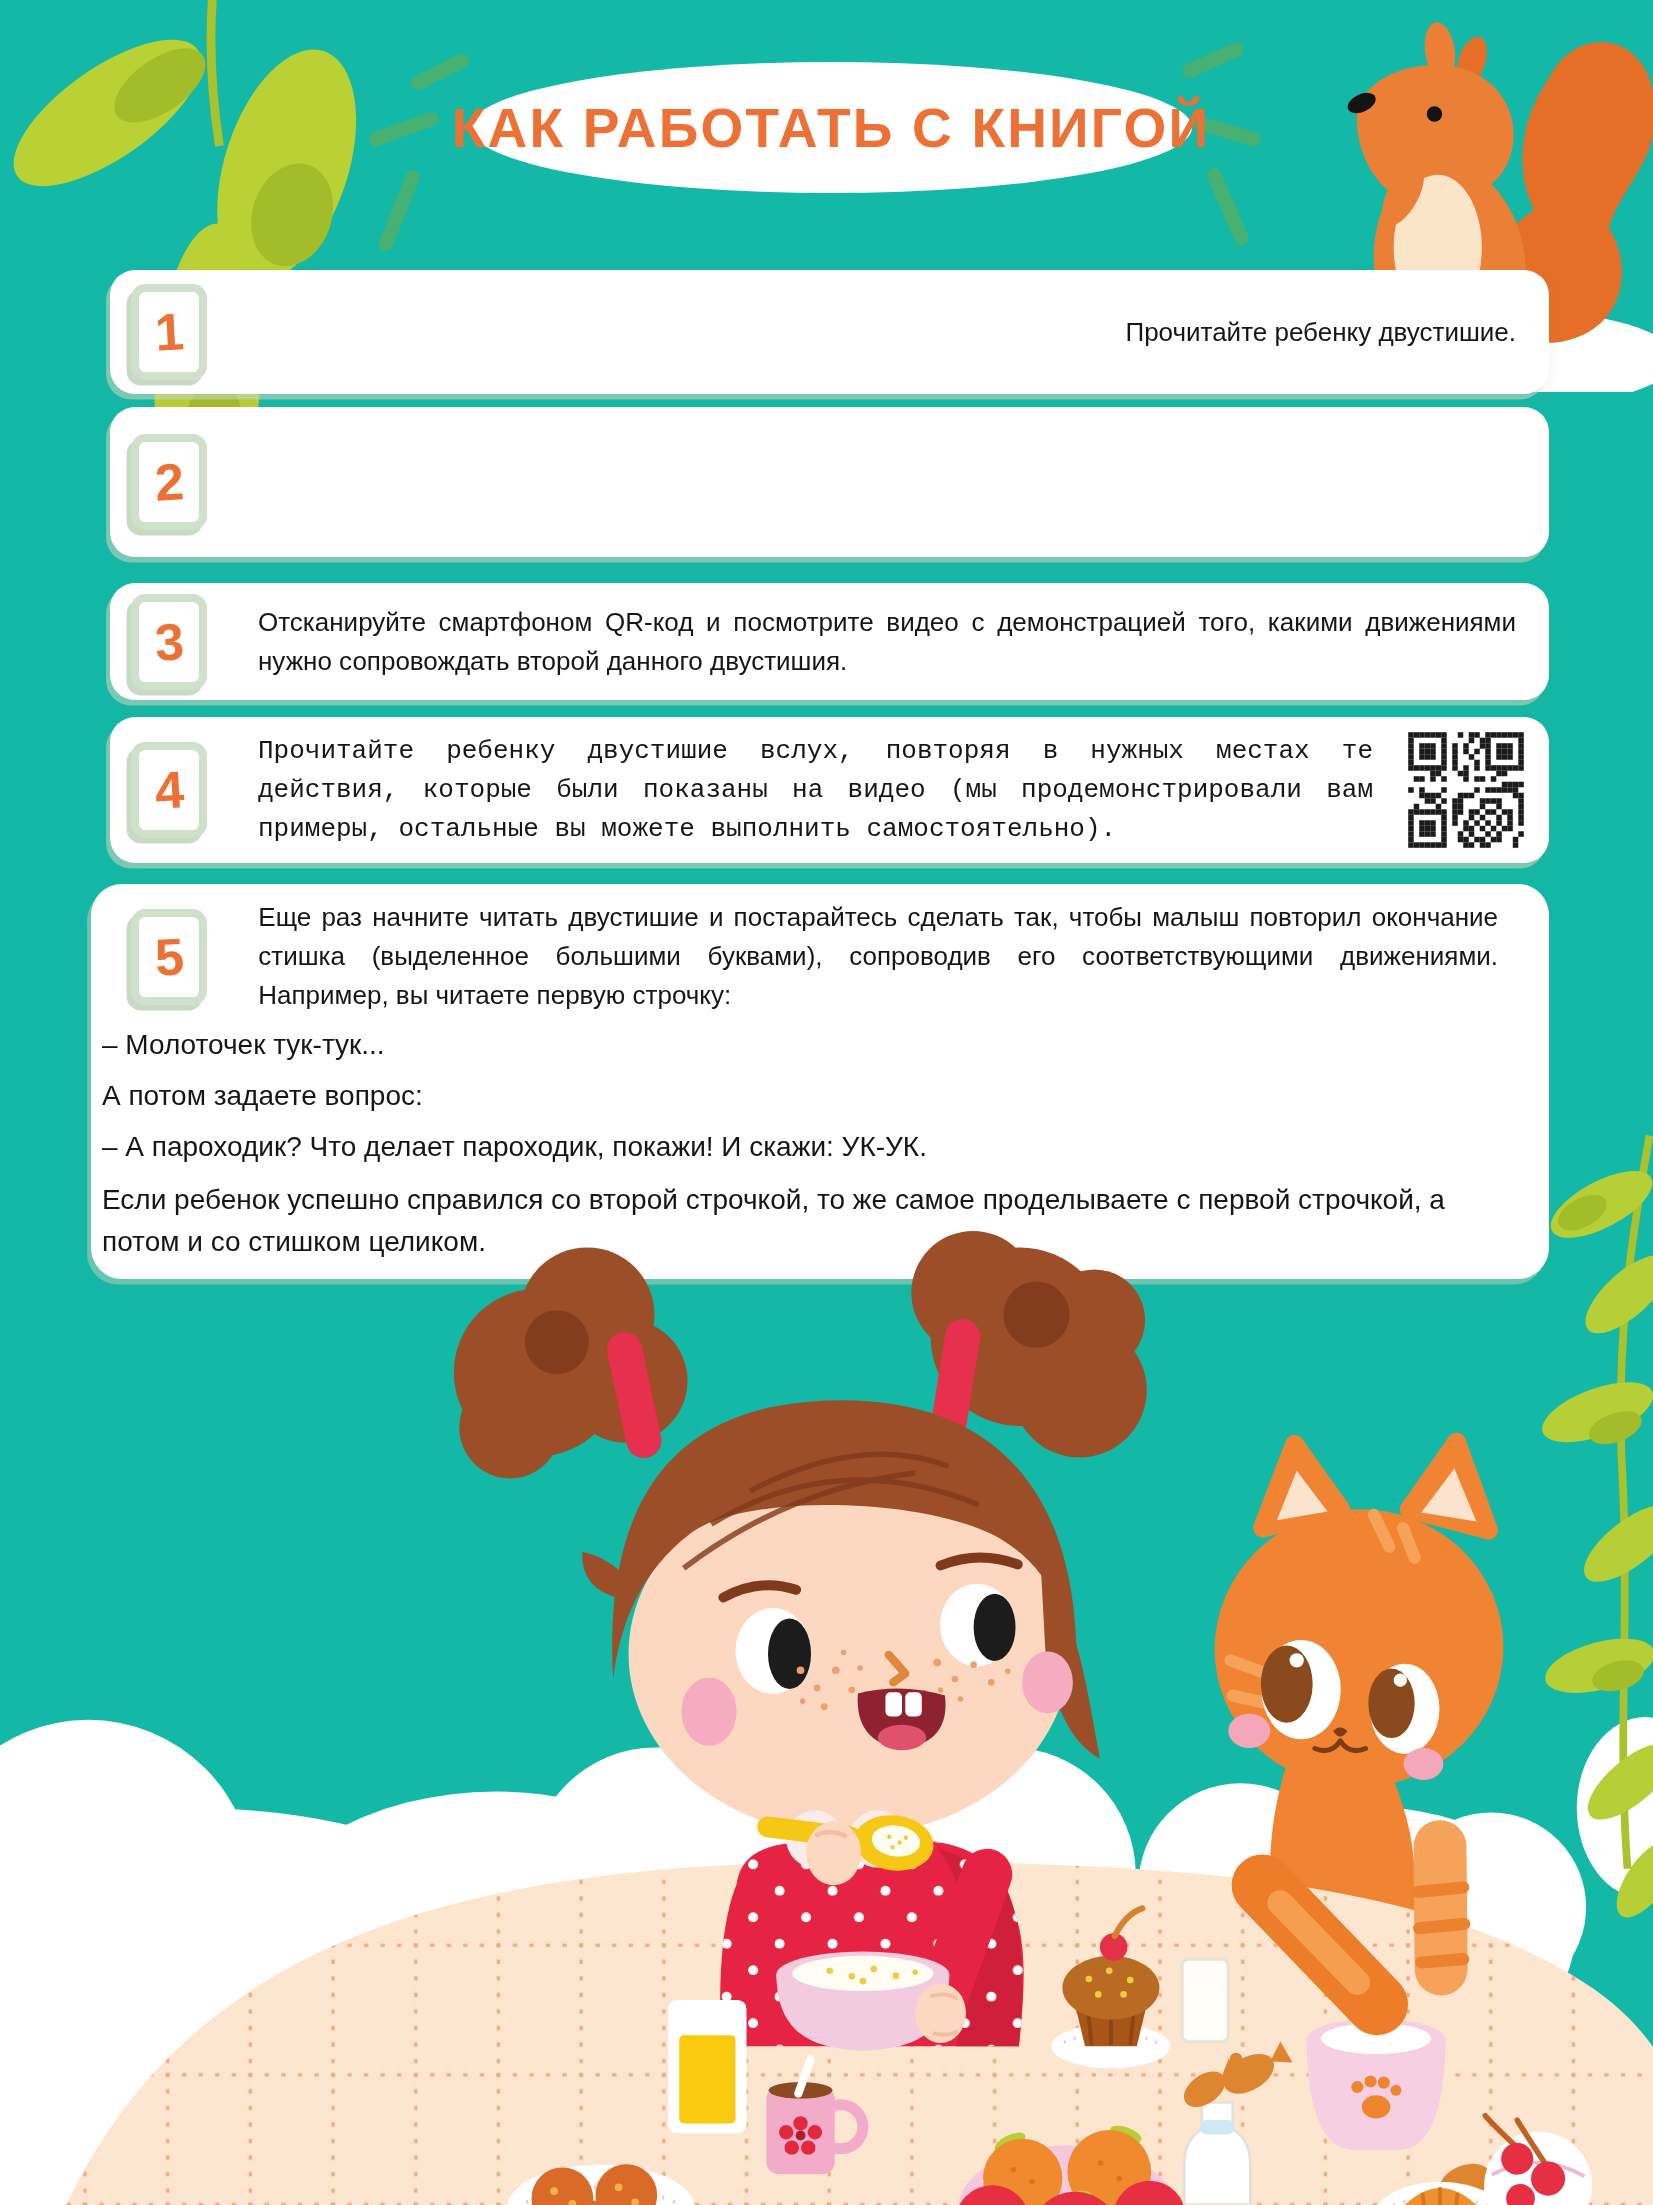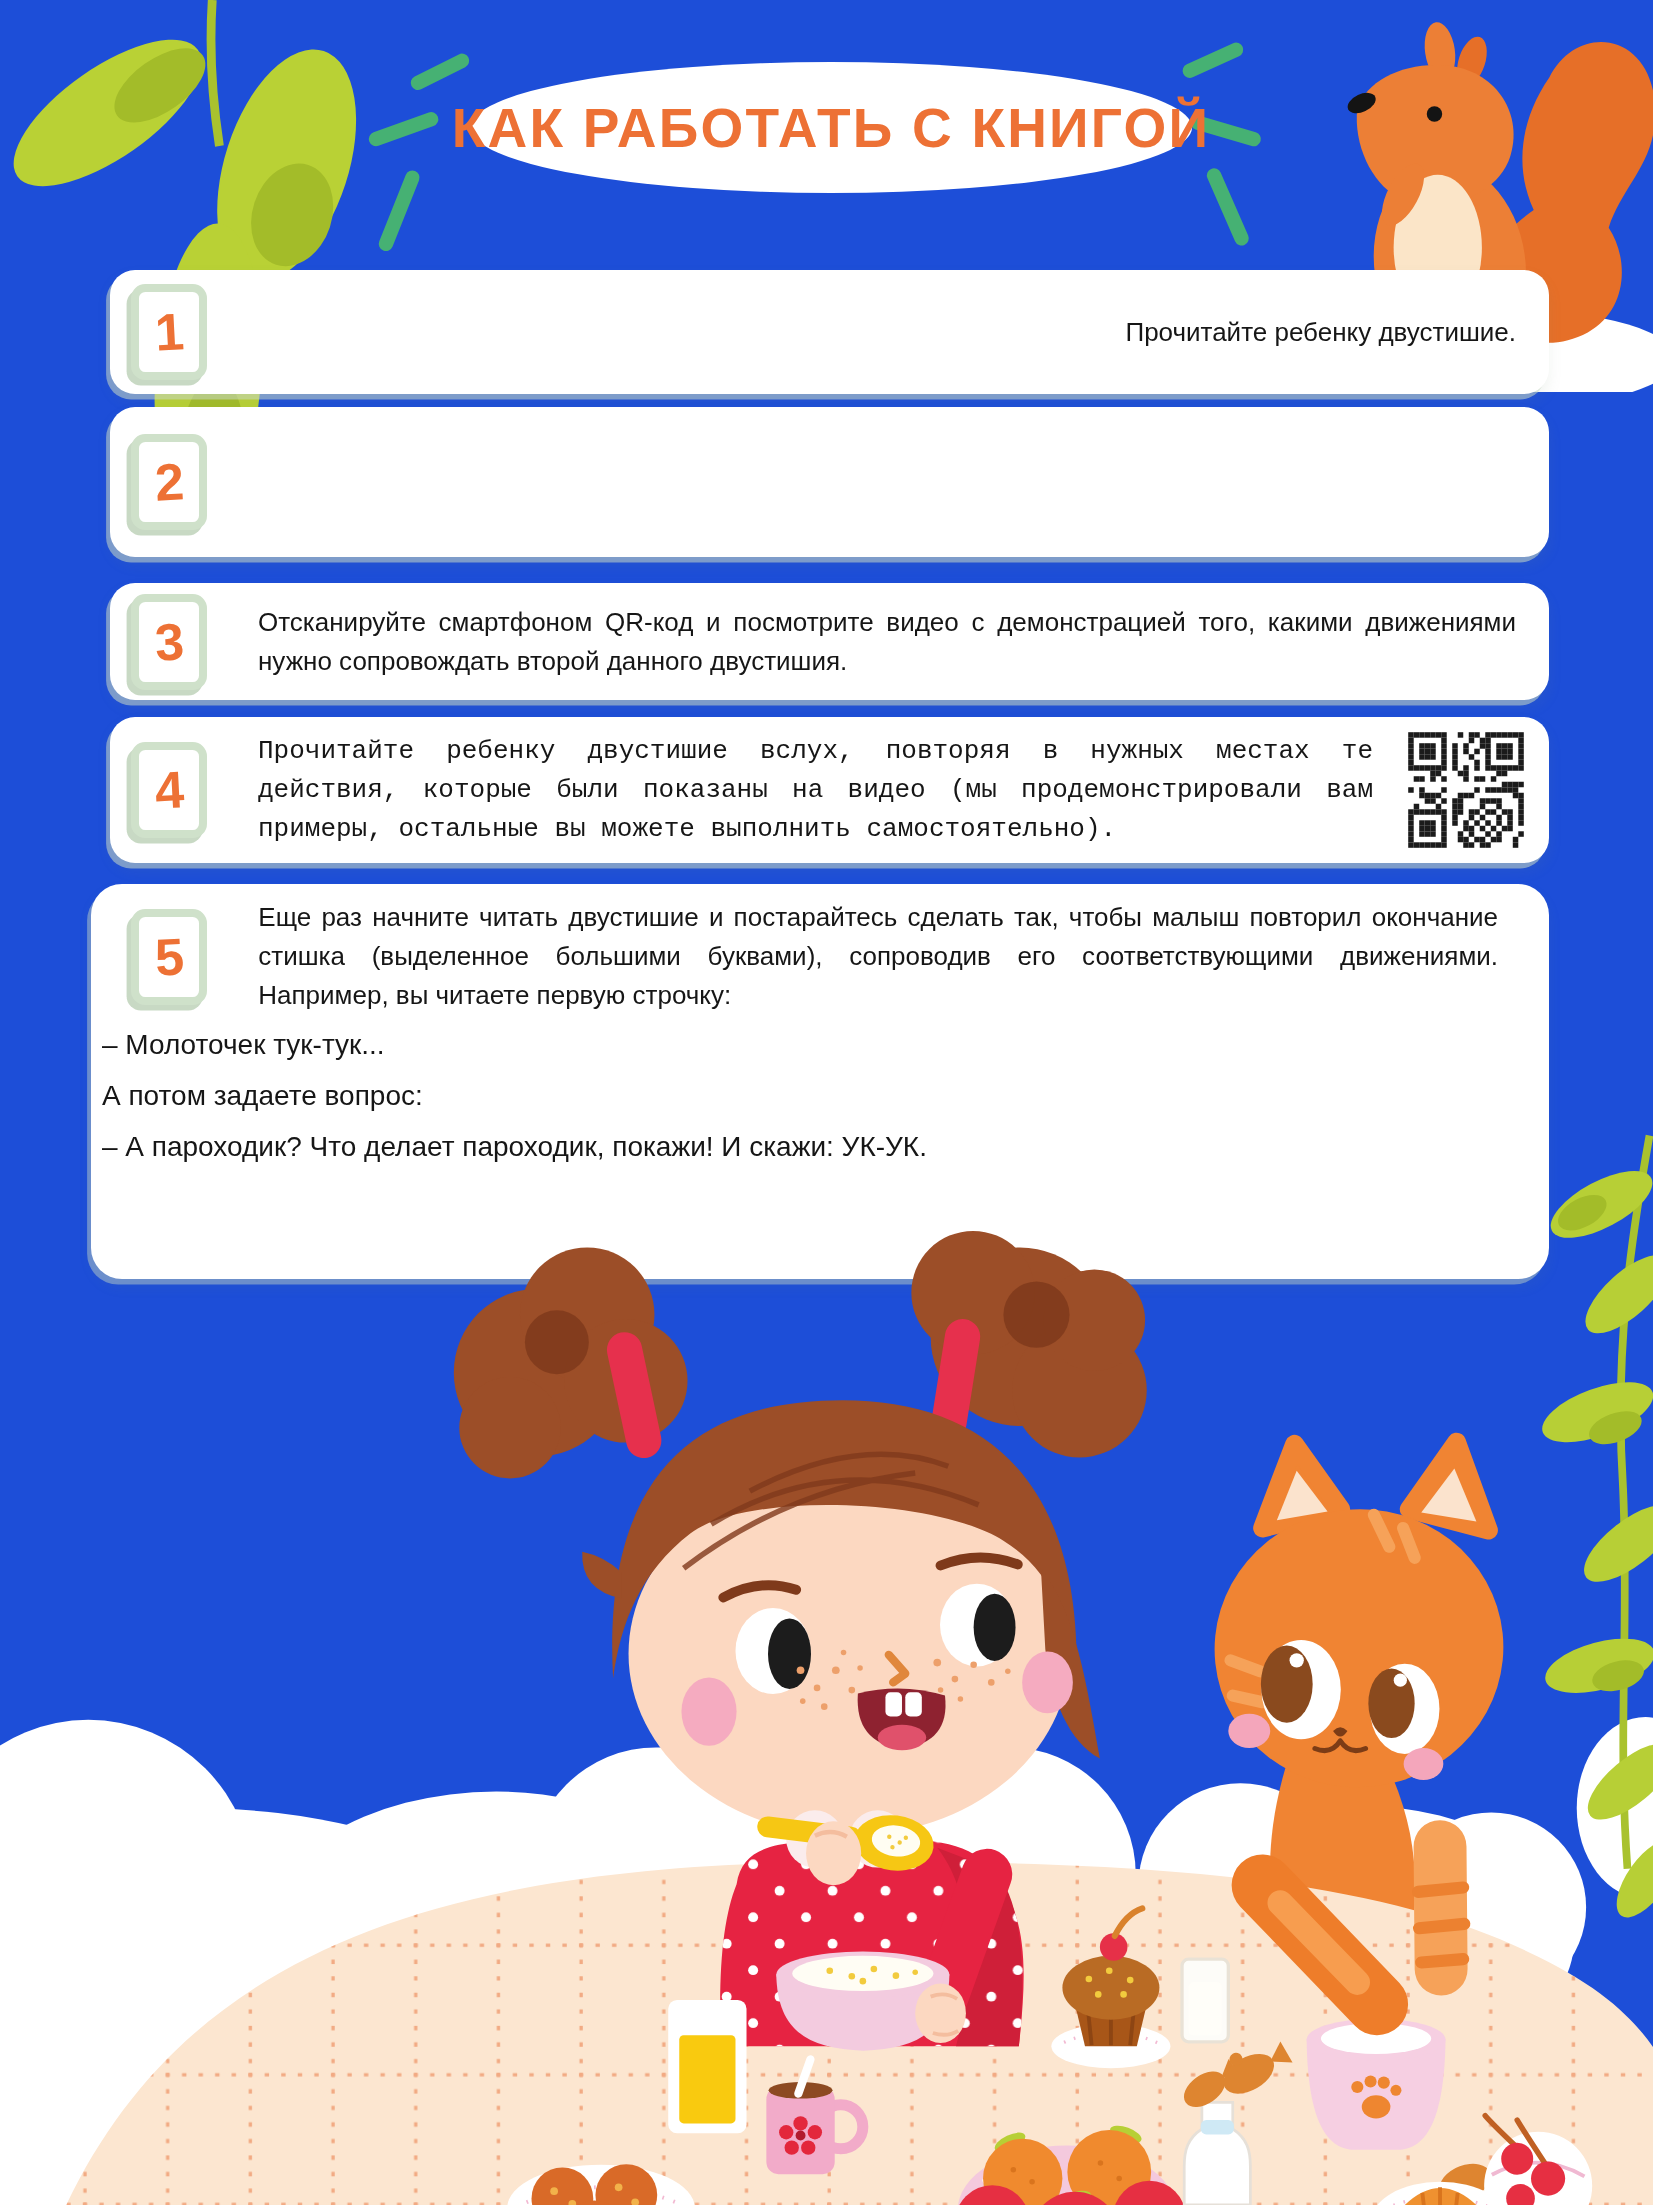--- a/index.html
+++ b/index.html
@@ -1,17 +1,17 @@
 <!DOCTYPE html>
 <html style="font-size:8.8px"><head>
 <meta charset="utf-8">
 <style>
   html,body{margin:0;padding:0;}
   body{background:#e1ecdf;font-family:"Liberation Sans",sans-serif;}
-  .page{position:relative;width:1654px;height:2205px;background:#1d4ed8;overflow:hidden;}
+  .page{position:relative;width:1654px;height:2205px;background:#14b8a6;overflow:hidden;}
 
   
   .title-oval{position:absolute;left:470px;top:62px;width:722px;height:131px;background:#ffffff;
     border-radius:50%;display:flex;align-items:center;justify-content:center;}
   .title-oval span{font-size:55px;font-weight:bold;letter-spacing:2.2px;color:#ed7135;white-space:nowrap;}
 
   
   .card{position:absolute;left:110px;width:1439px;background:#ffffff;border-radius:25px;
     display:flex;align-items:center;box-shadow:-3.9px 5.5px 0 rgba(200,217,196,.55), 0 7.7px 14.3px rgba(120,150,120,.10);}
   .badge{flex:none;width:60px;height:80px;margin-left:21px;background:#fff;border:8.8px solid #cfe1ca;
@@ -342,20 +342,21 @@
   <section class="panel5">
     <div class="step-row">
       <div class="badge">
           <span>5</span>
         </div>
       <p class="step-text">Еще раз начните читать двустишие и постарайтесь сделать так, чтобы малыш повторил окончание стишка (выделенное большими буквами), сопроводив его соответствующими движениями. Например, вы читаете первую строчку:</p>
     </div>
     <p class="note">– Молоточек тук-тук...</p>
     <p class="note">А потом задаете вопрос:</p>
     <p class="note">– А пароходик? Что делает пароходик, покажи! И скажи: УК-УК.</p>
+    <p class="note last">Если ребенок успешно справился со второй строчкой, то же самое проделываете с первой строчкой, а потом и со стишком целиком.</p>
   </section>
 
   <svg class="scene" style="left:0;top:1130px" width="1654" height="1075" viewBox="0 2050 3000 1950">
     <defs>
       <pattern id="tgrid" width="150" height="235" patternUnits="userSpaceOnUse">
         <path d="M0 4 H150 M4 0 V235" stroke="#f0a076" stroke-width="6" stroke-dasharray="8 22" fill="none" opacity="0.85"></path>
       </pattern>
       <pattern id="ddots" width="96" height="96" patternUnits="userSpaceOnUse">
         <circle cx="22" cy="22" r="9" fill="#ffffff"></circle>
           <circle cx="70" cy="70" r="9" fill="#ffffff"></circle>

